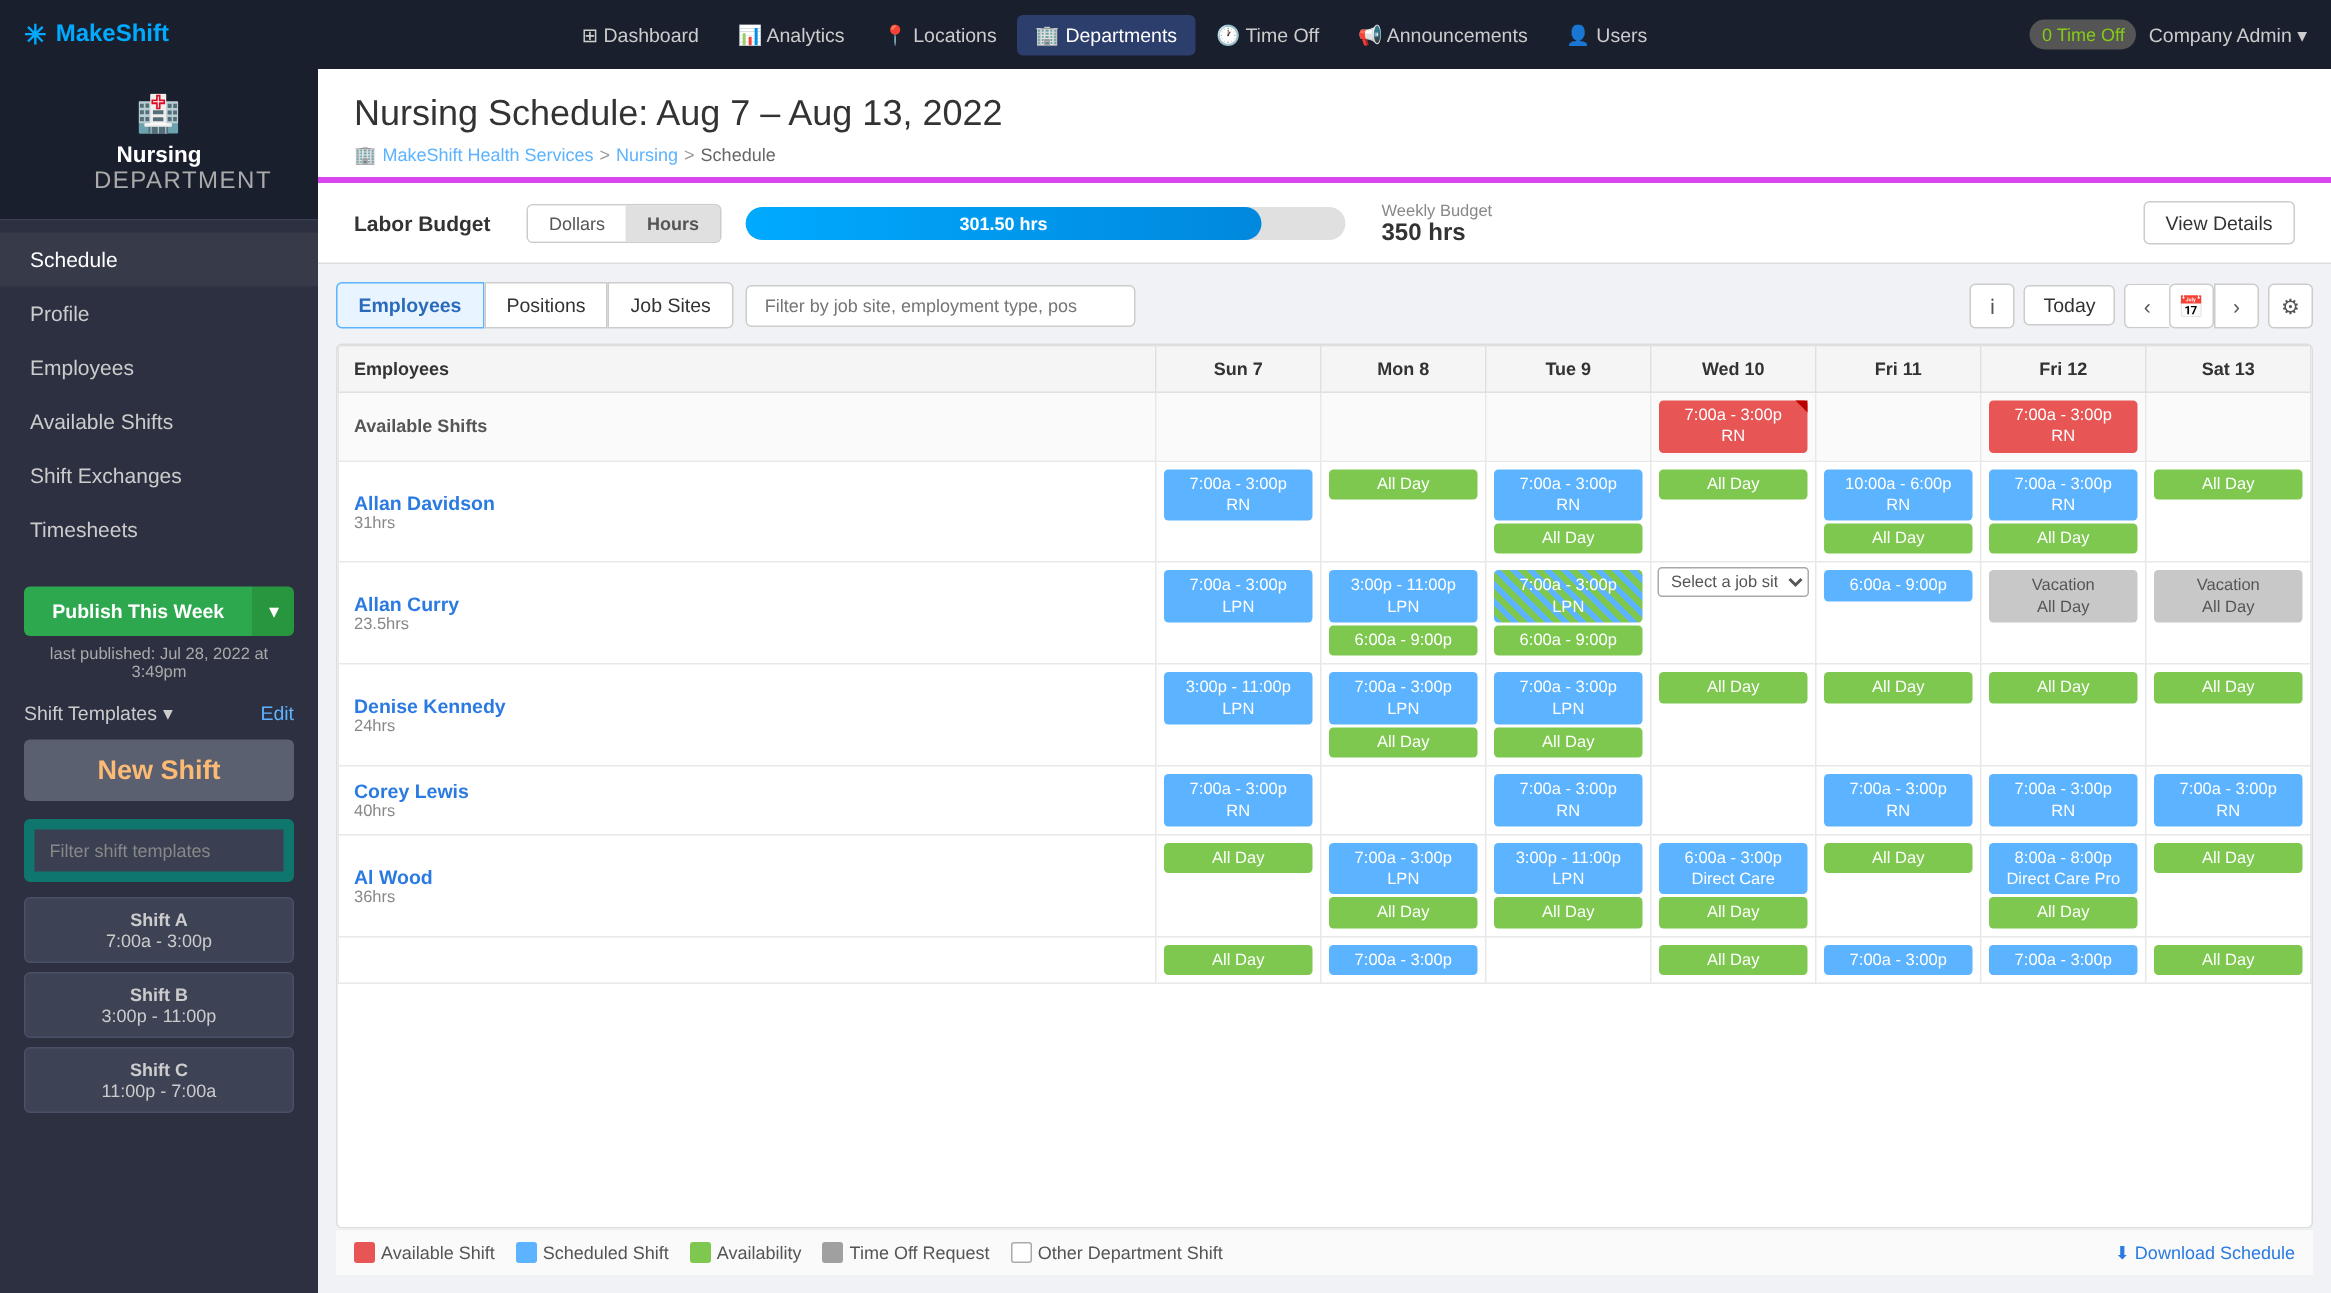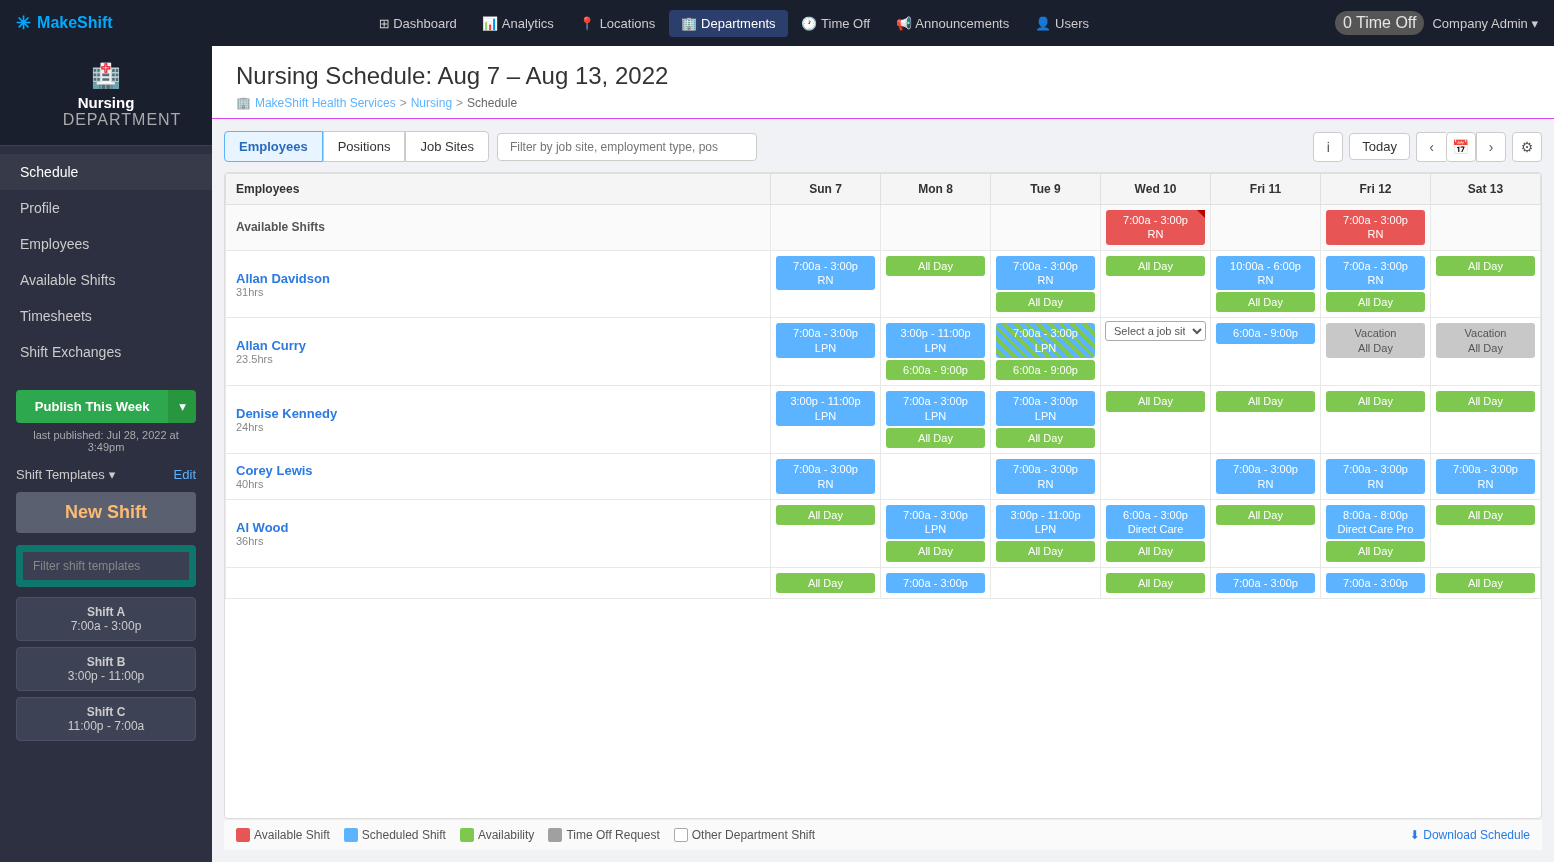--- a/index.html
+++ b/index.html
@@ -6,21 +6,21 @@
     body { font-family: -apple-system, BlinkMacSystemFont, 'Segoe UI', sans-serif; font-size: 13px; background: #f0f2f5; display: flex; flex-direction: column; height: 862px; overflow: hidden; }
 
     
     .top-nav { background: #1a1f2e; color: #ccc; display: flex; align-items: center; height: 46px; padding: 0 16px; gap: 4px; flex-shrink: 0; }
     .top-nav .logo { color: #00aaff; font-weight: 700; font-size: 16px; display: flex; align-items: center; gap: 6px; margin-right: 20px; white-space: nowrap; }
     .top-nav .logo .star { color: #00aaff; font-size: 18px; }
     .nav-items { display: flex; align-items: center; gap: 2px; flex: 1; justify-content: center; }
     .nav-item { color: #ccc; padding: 6px 12px; border-radius: 4px; cursor: pointer; font-size: 13px; display: flex; align-items: center; gap: 5px; white-space: nowrap; }
     .nav-item.active { background: #2c3e6b; color: #fff; }
     .nav-right { display: flex; align-items: center; gap: 8px; margin-left: auto; }
-    .nav-right .time-off-badge { background: #555; color: #e5e5e5; padding: 3px 8px; border-radius: 12px; font-size: 16px; }
+    .nav-right .time-off-badge { background: #555; color: #84cc16; padding: 3px 8px; border-radius: 12px; font-size: 12px; }
     .nav-right .company-admin { color: #ccc; font-size: 13px; cursor: pointer; }
 
     
     .app-body { display: flex; flex: 1; overflow: hidden; }
 
     
     .sidebar { background: #2c3040; width: 212px; flex-shrink: 0; display: flex; flex-direction: column; overflow-y: auto; }
     .dept-header { background: #1a1f2e; padding: 16px; display: flex; flex-direction: column; align-items: center; color: #fff; border-bottom: 1px solid #3a3f52; }
     .dept-icon { font-size: 24px; margin-bottom: 4px; }
     .dept-name { font-size: 15px; font-weight: 700; }
@@ -44,21 +44,21 @@
     .filter-input { width: 100%; padding: 7px 10px; border-radius: 4px; border: 7px solid #0f766e; background: #3a3f52; color: #ccc; font-size: 12px; margin-bottom: 10px; }
     .filter-input::placeholder { color: #888; }
 
     .shift-template-item { background: #3d4255; color: #ccc; border: 1px solid #4a5068; border-radius: 4px; padding: 7px 10px; margin-bottom: 6px; cursor: pointer; font-size: 12px; text-align: center; }
 
     .time-off-btn { background: #4a5068; color: #ccc; border: 1px solid #5a6070; width: 100%; padding: 9px; border-radius: 4px; cursor: pointer; font-size: 13px; margin-top: 6px; }
 
     
     .main-content { flex: 1; display: flex; flex-direction: column; overflow: hidden; background: #f0f2f5; }
 
-    .main-header { background: #fff; padding: 16px 24px 8px; border-bottom: 1px solid #d946ef; }
+    .main-header { background: #fff; padding: 16px 24px 8px; border-bottom: 4px solid #d946ef; }
     .page-title { font-size: 24px; font-weight: 300; color: #333; margin-bottom: 6px; }
     .breadcrumb { color: #666; font-size: 12px; display: flex; align-items: center; gap: 4px; }
     .breadcrumb .bc-link { color: #5cb3ff; cursor: pointer; }
     .breadcrumb .bc-sep { color: #999; }
 
     
     .labor-budget { background: #fff; padding: 10px 24px; display: flex; align-items: center; gap: 16px; border-bottom: 1px solid #ddd; flex-shrink: 0; }
     .labor-label { font-size: 14px; font-weight: 600; color: #333; margin-right: 8px; }
     .budget-toggle { display: flex; border: 1px solid #ccc; border-radius: 4px; overflow: hidden; }
     .budget-toggle-btn { padding: 5px 14px; background: #fff; border: none; cursor: pointer; font-size: 12px; color: #555; }
@@ -140,22 +140,22 @@
     <div class="dept-header">
       <div class="dept-icon">🏥</div>
       <div class="dept-name">Nursing</div>
       <div class="dept-label">DEPARTMENT</div>
     </div>
     <nav class="sidebar-nav" id="sidebar-nav">
         <div class="sidebar-nav-item active">Schedule</div>
         <div class="sidebar-nav-item">Profile</div>
         <div class="sidebar-nav-item">Employees</div>
         <div class="sidebar-nav-item">Available Shifts</div>
+        <div class="sidebar-nav-item">Shift Exchanges</div>
         <div class="sidebar-nav-item">Timesheets</div>
-        <div class="sidebar-nav-item">Shift Exchanges</div>
       </nav>
     <div class="sidebar-tools">
       <div class="publish-btn-row">
         <button class="publish-btn">Publish This Week</button>
         <button class="publish-arrow">▾</button>
       </div>
       <div class="last-published">last published: Jul 28, 2022 at 3:49pm</div>
       <div class="shift-templates-header">
         <span class="shift-templates-label">
           <span>Shift Templates</span> ▾
@@ -178,20 +178,37 @@
       <div class="breadcrumb">
         <span>🏢</span>
         <span class="bc-link">MakeShift Health Services</span>
         <span class="bc-sep">&gt;</span>
         <span class="bc-link">Nursing</span>
         <span class="bc-sep">&gt;</span>
         <span>Schedule</span>
       </div>
     </div>
 
+    <div class="labor-budget">
+      <span class="labor-label">Labor Budget</span>
+      <div class="budget-toggle">
+        <button class="budget-toggle-btn">Dollars</button>
+        <button class="budget-toggle-btn active">Hours</button>
+      </div>
+      <div class="budget-bar-container">
+        <div class="budget-bar-fill">
+          <span>301.50 hrs</span>
+        </div>
+      </div>
+      <div class="weekly-budget">
+        <span style="font-size:11px;color:#888">Weekly Budget</span>
+        <strong>350 hrs</strong>
+      </div>
+      <button class="view-details-btn">View Details</button>
+    </div>
 
     <div class="schedule-area">
       <div class="schedule-toolbar">
         <div id="tab-group" style="display: flex;">
             <button class="tab-btn active">Employees</button>
             <button class="tab-btn">Positions</button>
             <button class="tab-btn">Job Sites</button>
           </div>
         <input class="filter-search" id="schedule-filter" placeholder="Filter by job site, employment type, pos" style="">
         <div class="toolbar-right">

